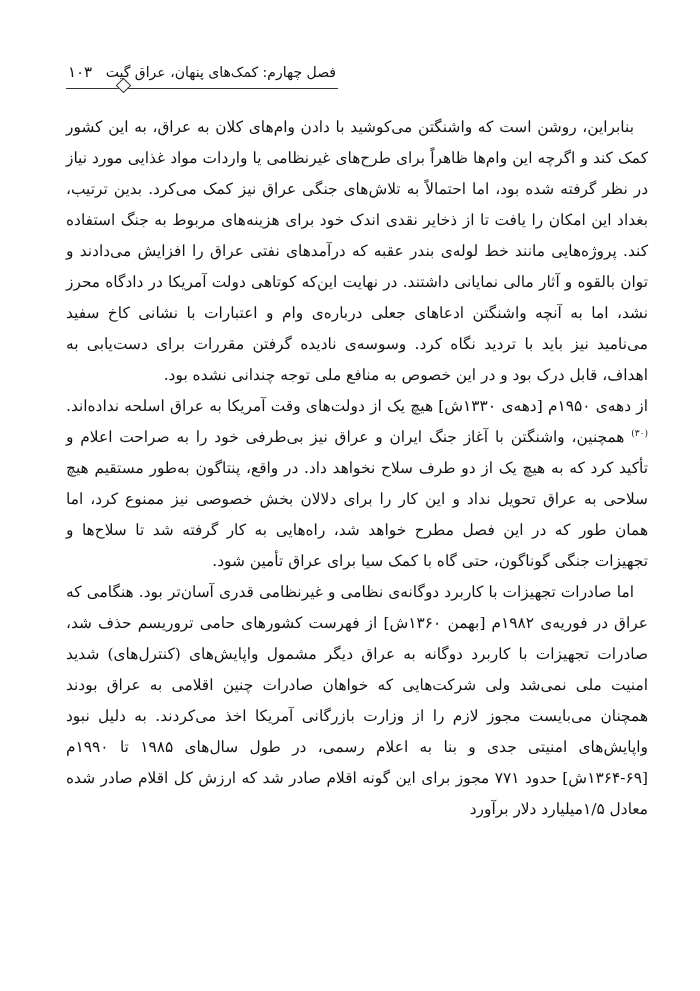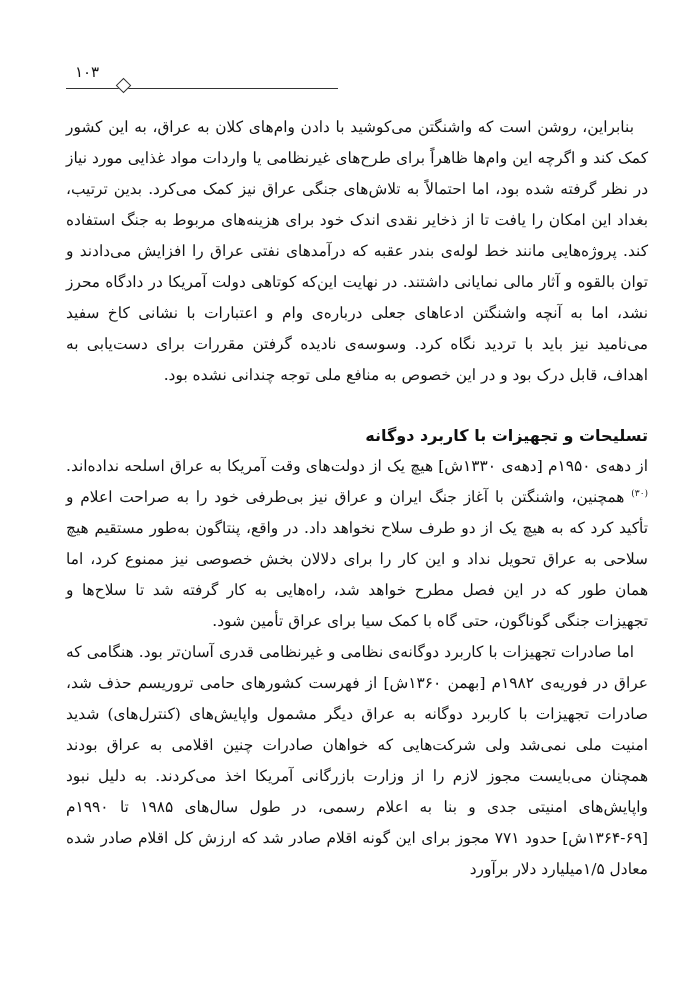--- a/index.html
+++ b/index.html
@@ -2,38 +2,38 @@
 <html><head>
   <meta charset="utf-8">
   <style>
     html, body { margin: 0; padding: 0; background: #ffffff; }
     body { width: 700px; height: 991px; position: relative; overflow: hidden;
            font-family: "DejaVu Serif", "Liberation Serif", serif; color: #111; }
     .page-header { position: absolute; left: 66px; top: 58px; width: 272px; height: 30px;
                    border-bottom: 1px solid #333; direction: rtl; }
     .header-title { position: absolute; right: 2px; top: 6px; font-size: 14px;
                     font-family: "DejaVu Sans", sans-serif; white-space: nowrap; }
-    .page-number { position: absolute; left: 9px; top: 5px; font-size: 15px;
+    .page-number { position: absolute; left: 2px; top: 5px; font-size: 15px;
                    font-family: "DejaVu Sans", sans-serif; }
     .diamond { position: absolute; left: 52px; top: 22px; width: 9px; height: 9px;
                background: #fff; border: 1px solid #333; transform: rotate(45deg); }
     .body-text { position: absolute; left: 66px; top: 112px; width: 582px; direction: rtl;
                  text-align: justify; text-align-last: right; font-size: 15.4px; line-height: 31px; }
     .body-text p { margin: 0; }
     .indent { text-indent: 14px; }
     .heading { font-weight: bold; font-size: 16px; margin-top: 29px !important;
                font-family: "DejaVu Sans", sans-serif; line-height: 31px; }
     sup { font-size: 9px; vertical-align: super; line-height: 0; }
   </style>
 </head>
 <body>
 
 <div class="page-header">
+  <span class="header-title">فصل چهارم: کمک‌های پنهان، عراق گیت</span>
   <span class="page-number">۱۰۳</span>
   <span class="diamond"></span>
 </div>
 
 <div class="body-text">
   <p class="indent">بنابراین، روشن است که واشنگتن می‌کوشید با دادن وام‌های کلان به عراق، به این کشور کمک کند و اگرچه این وام‌ها ظاهراً برای طرح‌های غیرنظامی یا واردات مواد غذایی مورد نیاز در نظر گرفته شده بود، اما احتمالاً به تلاش‌های جنگی عراق نیز کمک می‌کرد. بدین ترتیب، بغداد این امکان را یافت تا از ذخایر نقدی اندک خود برای هزینه‌های مربوط به جنگ استفاده کند. پروژه‌هایی مانند خط لوله‌ی بندر عقبه که درآمدهای نفتی عراق را افزایش می‌دادند و توان بالقوه و آثار مالی نمایانی داشتند. در نهایت این‌که کوتاهی دولت آمریکا در دادگاه محرز نشد، اما به آنچه واشنگتن ادعاهای جعلی درباره‌ی وام و اعتبارات با نشانی کاخ سفید می‌نامید نیز باید با تردید نگاه کرد. وسوسه‌ی نادیده گرفتن مقررات برای دست‌یابی به اهداف، قابل درک بود و در این خصوص به منافع ملی توجه چندانی نشده بود.</p>
-  <p class="heading">تسلیحات و تجهیزات با کاربرد دوگانه</p>
   <p><span>از دهه‌ی ۱۹۵۰م [دهه‌ی ۱۳۳۰ش] هیچ یک از دولت‌های وقت آمریکا به عراق اسلحه نداده‌اند.</span><sup>(۳۰)</sup><span> همچنین، واشنگتن با آغاز جنگ ایران و عراق نیز بی‌طرفی خود را به صراحت اعلام و تأکید کرد که به هیچ یک از دو طرف سلاح نخواهد داد. در واقع، پنتاگون به‌طور مستقیم هیچ سلاحی به عراق تحویل نداد و این کار را برای دلالان بخش خصوصی نیز ممنوع کرد، اما همان طور که در این فصل مطرح خواهد شد، راه‌هایی به کار گرفته شد تا سلاح‌ها و تجهیزات جنگی گوناگون، حتی گاه با کمک سیا برای عراق تأمین شود.</span></p>
   <p class="indent">اما صادرات تجهیزات با کاربرد دوگانه‌ی نظامی و غیرنظامی قدری آسان‌تر بود. هنگامی که عراق در فوریه‌ی ۱۹۸۲م [بهمن ۱۳۶۰ش] از فهرست کشورهای حامی تروریسم حذف شد، صادرات تجهیزات با کاربرد دوگانه به عراق دیگر مشمول واپایش‌های (کنترل‌های) شدید امنیت ملی نمی‌شد ولی شرکت‌هایی که خواهان صادرات چنین اقلامی به عراق بودند همچنان می‌بایست مجوز لازم را از وزارت بازرگانی آمریکا اخذ می‌کردند. به دلیل نبود واپایش‌های امنیتی جدی و بنا به اعلام رسمی، در طول سال‌های ۱۹۸۵ تا ۱۹۹۰م [۶۹-۱۳۶۴ش] حدود ۷۷۱ مجوز برای این گونه اقلام صادر شد که ارزش کل اقلام صادر شده معادل ۱/۵میلیارد دلار برآورد</p>
 </div>
 
 </body></html>

